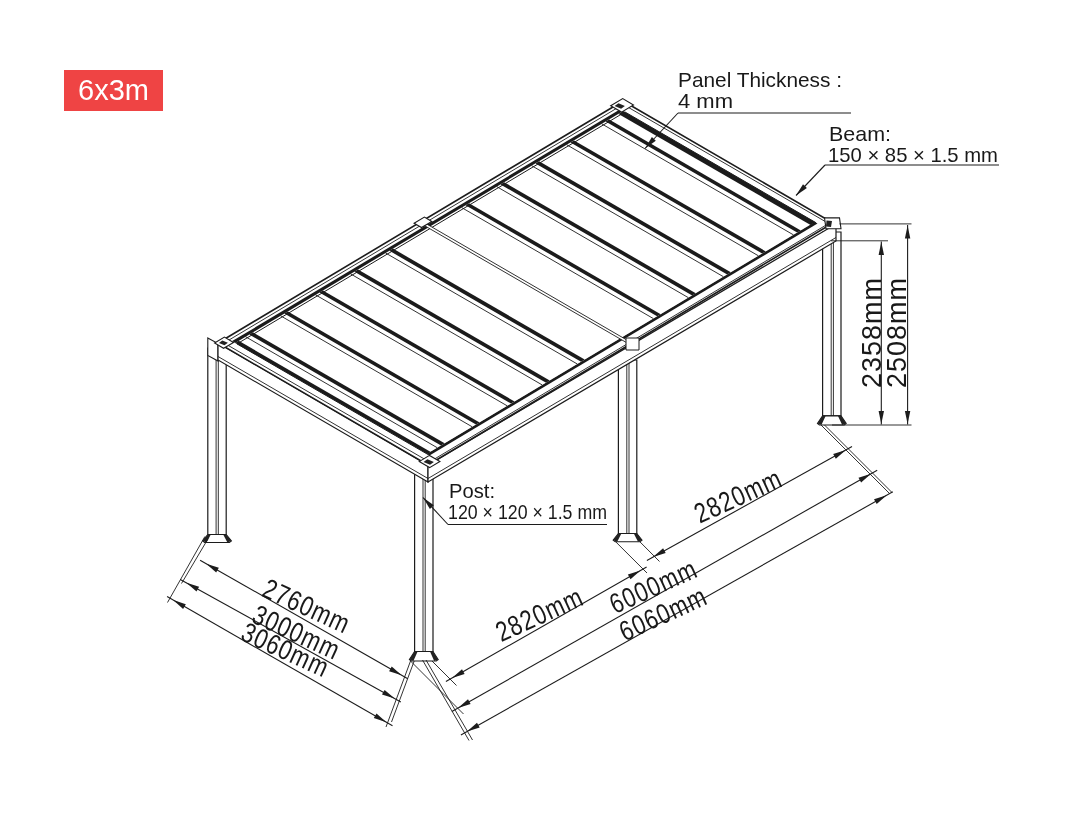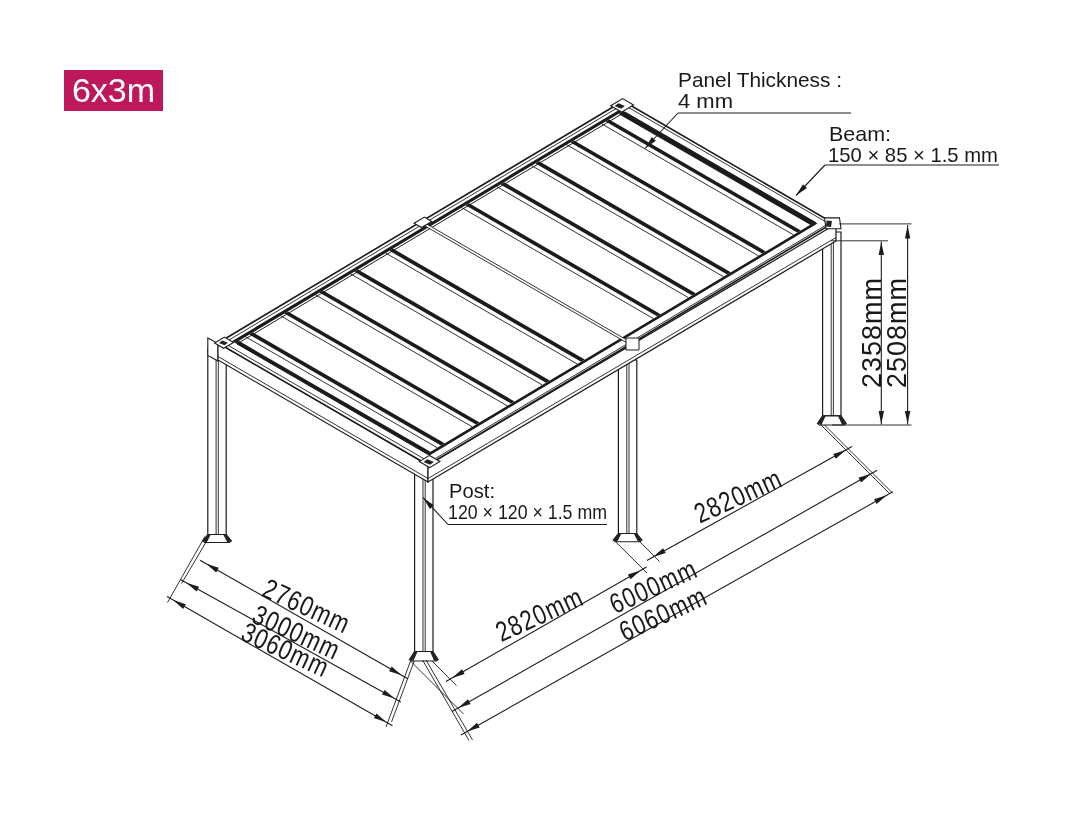--- a/index.html
+++ b/index.html
@@ -1,17 +1,17 @@
 <!DOCTYPE html>
 <html><head>
 <meta charset="utf-8">
 <style>
 html,body{margin:0;padding:0;background:#ffffff;width:1080px;height:831px;overflow:hidden;}
-.badge{position:absolute;left:64px;top:70px;width:99px;height:41px;background:#be185d;color:#fff;
-font-family:"Liberation Sans",sans-serif;font-size:34px;display:flex;align-items:center;justify-content:center;}
+.badge{position:absolute;left:64px;top:70px;width:99px;height:41px;background:#ef4444;color:#fff;
+font-family:"Liberation Sans",sans-serif;font-size:29px;display:flex;align-items:center;justify-content:center;}
 </style>
 </head>
 <body>
 <svg width="1080" height="831" viewBox="0 0 1080 831" font-family="Liberation Sans, sans-serif">
     <path d="M207.8,348.0 L226.2,348.0 L226.2,534.5 L207.8,534.5 Z" fill="white" stroke="#1c1c1c" stroke-width="1.2"></path>
     <line x1="216.1" y1="348.0" x2="216.1" y2="534.5" stroke="#1c1c1c" stroke-width="0.9"></line>
     <line x1="218.3" y1="348.0" x2="218.3" y2="534.5" stroke="#1c1c1c" stroke-width="0.9"></line>
     <path d="M202.6,541.0 L207.8,534.5 L226.2,534.5 L231.4,541.0 L229.4,542.5 L204.6,542.5 Z" fill="white" stroke="#1c1c1c" stroke-width="1.1"></path>
     <path d="M202.6,541.0 L207.8,534.5 L210.8,534.5 L206.6,542.5 Z" fill="#222" stroke="none"></path>
     <path d="M231.4,541.0 L226.2,534.5 L223.2,534.5 L227.4,542.5 Z" fill="#222" stroke="none"></path>

